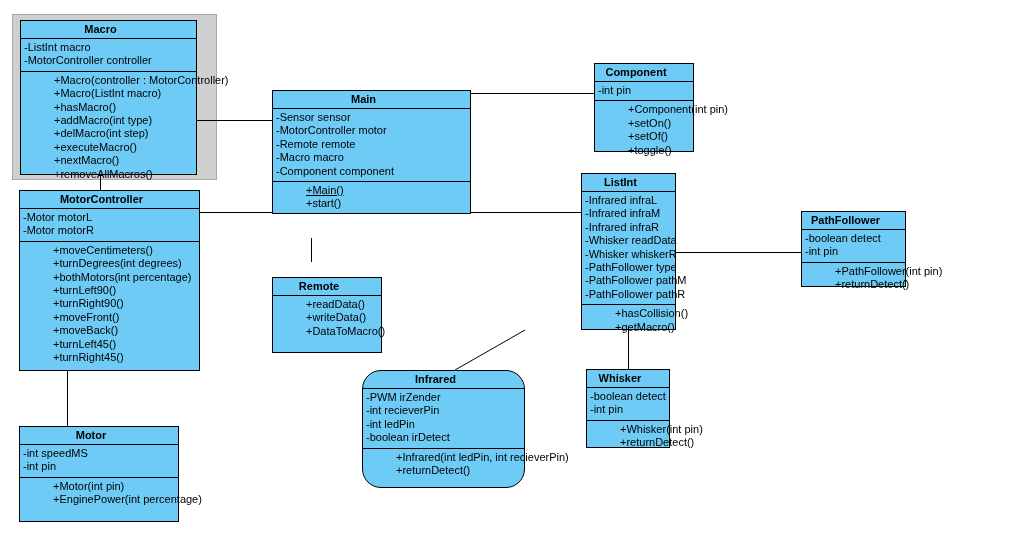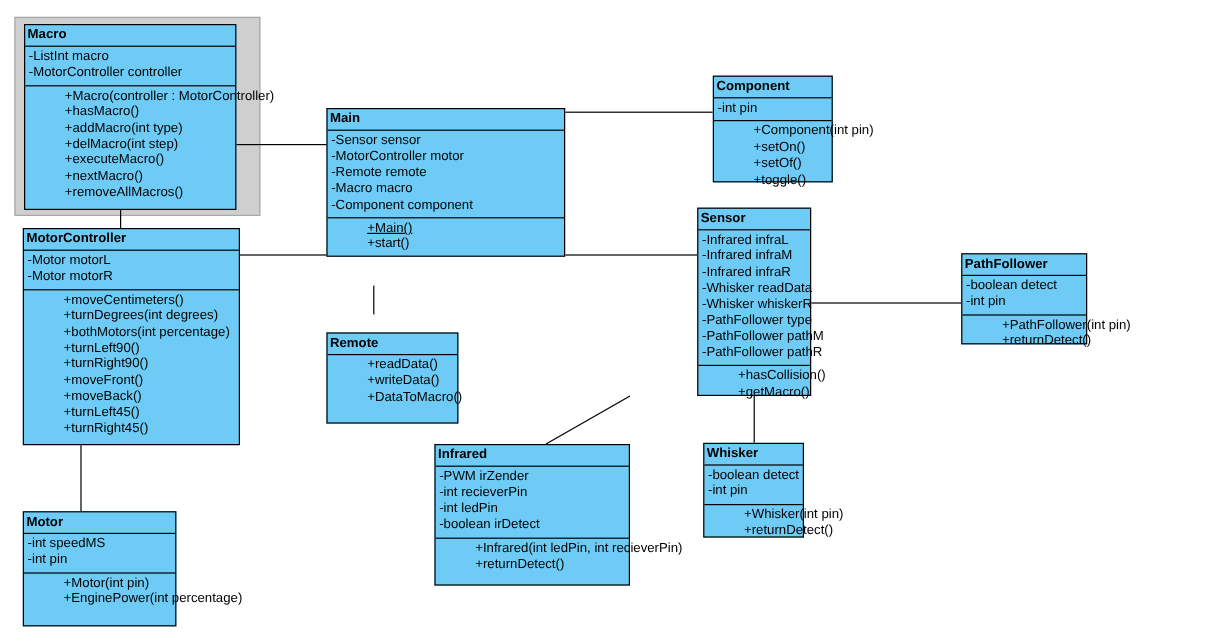--- a/index.html
+++ b/index.html
@@ -19,21 +19,21 @@
   }
   
   .uml-class {
     position: absolute;
     box-sizing: border-box;
     background: #6ECBF5;
     border: 1px solid #000000;
     z-index: 3;
   }
   .uml-title {
-    text-align: left;
+    text-align: center;
     font-weight: bold;
     font-size: 11px;
     line-height: 14px;
     padding: 1px 18px 2px 2px;
     border-bottom: 1px solid #000000;
     color: #000000;
     white-space: nowrap;
   }
   .uml-compartment {
     padding: 2px 3px 3px 3px;
@@ -113,20 +113,21 @@
   </svg>
 
   <div class="uml-class" style="left:20px; top:20px; width:177px; height:155px;">
     <div class="uml-title">Macro</div>
     <div class="uml-compartment">
       <div class="uml-row">-ListInt macro</div>
       <div class="uml-row">-MotorController controller</div>
     </div>
     <div class="uml-compartment last">
       <div class="uml-row">+Macro(controller : MotorController)</div>
+      <div class="uml-row">+Macro(ListInt macro)</div>
       <div class="uml-row">+hasMacro()</div>
       <div class="uml-row">+addMacro(int type)</div>
       <div class="uml-row">+delMacro(int step)</div>
       <div class="uml-row">+executeMacro()</div>
       <div class="uml-row">+nextMacro()</div>
       <div class="uml-row">+removeAllMacros()</div>
     </div>
   </div>
 
   <div class="uml-class" style="left:19px; top:190px; width:181px; height:181px;">
@@ -141,21 +142,21 @@
       <div class="uml-row">+bothMotors(int percentage)</div>
       <div class="uml-row">+turnLeft90()</div>
       <div class="uml-row">+turnRight90()</div>
       <div class="uml-row">+moveFront()</div>
       <div class="uml-row">+moveBack()</div>
       <div class="uml-row">+turnLeft45()</div>
       <div class="uml-row">+turnRight45()</div>
     </div>
   </div>
 
-  <div class="uml-class" style="left:19px; top:426px; width:128px; height:96px;">
+  <div class="uml-class" style="left:19px; top:426px; width:160px; height:96px;">
     <div class="uml-title">Motor</div>
     <div class="uml-compartment">
       <div class="uml-row">-int speedMS</div>
       <div class="uml-row">-int pin</div>
     </div>
     <div class="uml-compartment last">
       <div class="uml-row">+Motor(int pin)</div>
       <div class="uml-row">+EnginePower(int percentage)</div>
     </div>
   </div>
@@ -191,21 +192,21 @@
     </div>
     <div class="uml-compartment last">
       <div class="uml-row">+Component(int pin)</div>
       <div class="uml-row">+setOn()</div>
       <div class="uml-row">+setOf()</div>
       <div class="uml-row">+toggle()</div>
     </div>
   </div>
 
   <div class="uml-class" style="left:581px; top:173px; width:95px; height:157px;">
-    <div class="uml-title">Sensor</div>
+    <div class="uml-title">ListInt</div>
     <div class="uml-compartment">
       <div class="uml-row">-Infrared infraL</div>
       <div class="uml-row">-Infrared infraM</div>
       <div class="uml-row">-Infrared infraR</div>
       <div class="uml-row">-Whisker readData</div>
       <div class="uml-row">-Whisker whiskerR</div>
       <div class="uml-row">-PathFollower type</div>
       <div class="uml-row">-PathFollower pathM</div>
       <div class="uml-row">-PathFollower pathR</div>
     </div>
@@ -220,21 +221,21 @@
     <div class="uml-compartment">
       <div class="uml-row">-boolean detect</div>
       <div class="uml-row">-int pin</div>
     </div>
     <div class="uml-compartment last">
       <div class="uml-row">+PathFollower(int pin)</div>
       <div class="uml-row">+returnDetect()</div>
     </div>
   </div>
 
-  <div class="uml-class" style="left:362px; top:370px; width:163px; height:118px;">
+  <div class="uml-class" style="left:362px; top:370px; width:163px; height:118px;border-radius:19px;">
     <div class="uml-title">Infrared</div>
     <div class="uml-compartment">
       <div class="uml-row">-PWM irZender</div>
       <div class="uml-row">-int recieverPin</div>
       <div class="uml-row">-int ledPin</div>
       <div class="uml-row">-boolean irDetect</div>
     </div>
     <div class="uml-compartment last">
       <div class="uml-row">+Infrared(int ledPin, int recieverPin)</div>
       <div class="uml-row">+returnDetect()</div>

